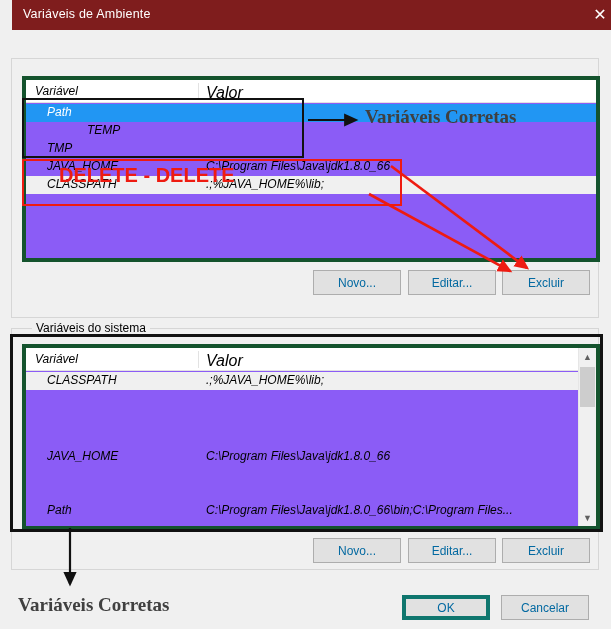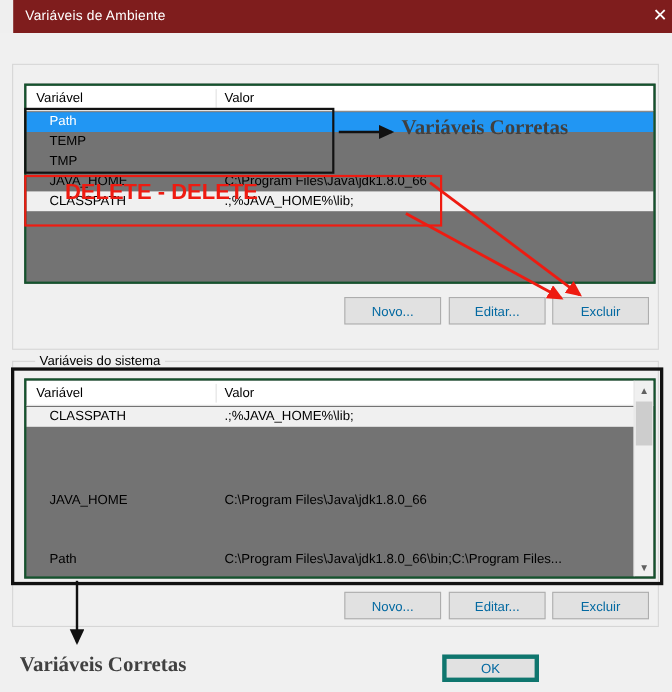--- a/index.html
+++ b/index.html
@@ -41,31 +41,32 @@
   .group-label{
     position:absolute;
     background:#f0f0f0;
     padding:0 4px;
     font-size:12px;
     color:#000;
   }
   
   .listbox{
     position:absolute;
-    background:#737373;
-    border:2px solid #14532d;
+    background:#8b5cf6;
+    border:4px solid #14532d;
     overflow:hidden;
+    font-style:italic;
   }
   .lb-header{
     position:absolute;left:0;top:0;right:0;height:22px;
     background:#ffffff;
     border-bottom:1px solid #e2e2e2;
   }
   .lb-header .col1{position:absolute;left:9px;top:4px;font-size:12px;}
-  .lb-header .col2{position:absolute;left:180px;top:4px;font-size:12px;}
+  .lb-header .col2{position:absolute;left:180px;top:4px;font-size:16px;}
   .lb-header .divider{position:absolute;left:172px;top:3px;width:1px;height:17px;background:#e2e2e2;}
   .row{
     position:absolute;left:0;right:0;height:18px;
   }
   .row .name{position:absolute;left:21px;top:1px;font-size:12px;white-space:nowrap;}
   .row .val{position:absolute;left:180px;top:1px;font-size:12px;white-space:nowrap;}
   .row.selected{background:#2196f3;}
   .row.selected .name,.row.selected .val{color:#ffffff;}
   .row.alt{background:#f0f0f0;}
   
@@ -146,21 +147,21 @@
     <div class="lb-header">
       <div class="col1">Variável</div>
       <div class="divider"></div>
       <div class="col2">Valor</div>
     </div>
 
     <div class="row selected" style="top:24px;">
       <div class="name">Path</div>
       <div class="val"></div>
     </div>
-    <div class="row" style="top:42px;">
+    <div class="row" style="top:42px;margin-left:40px;">
       <div class="name">TEMP</div>
       <div class="val"></div>
     </div>
     <div class="row" style="top:60px;">
       <div class="name">TMP</div>
       <div class="val"></div>
     </div>
     <div class="row" style="top:78px;">
       <div class="name">JAVA_HOME</div>
       <div class="val">C:\Program Files\Java\jdk1.8.0_66</div>
@@ -203,20 +204,21 @@
       <div class="sb-thumb"></div>
       <div class="sb-arrow sb-down">▼</div>
     </div>
   </div>
 
   <div class="btn" style="left:313px;top:508px;width:88px;">Novo...</div>
   <div class="btn" style="left:408px;top:508px;width:88px;">Editar...</div>
   <div class="btn" style="left:502px;top:508px;width:88px;">Excluir</div>
 
   <div class="btn default" style="left:402px;top:565px;width:88px;">OK</div>
+  <div class="btn" style="left:501px;top:565px;width:88px;">Cancelar</div>
 
 </div>
 
 <div class="anno-box-black" style="left:22px;top:98px;width:278px;height:56px;"></div>
 
 <div class="anno-box-red" style="left:22px;top:159px;width:376px;height:43px;"></div>
 
 <div class="anno-box-black thick" style="left:10px;top:334px;width:587px;height:192px;"></div>
 
 <div class="anno-text-red" style="left:59px;top:164px;font-size:20px;">DELETE - DELETE</div>

